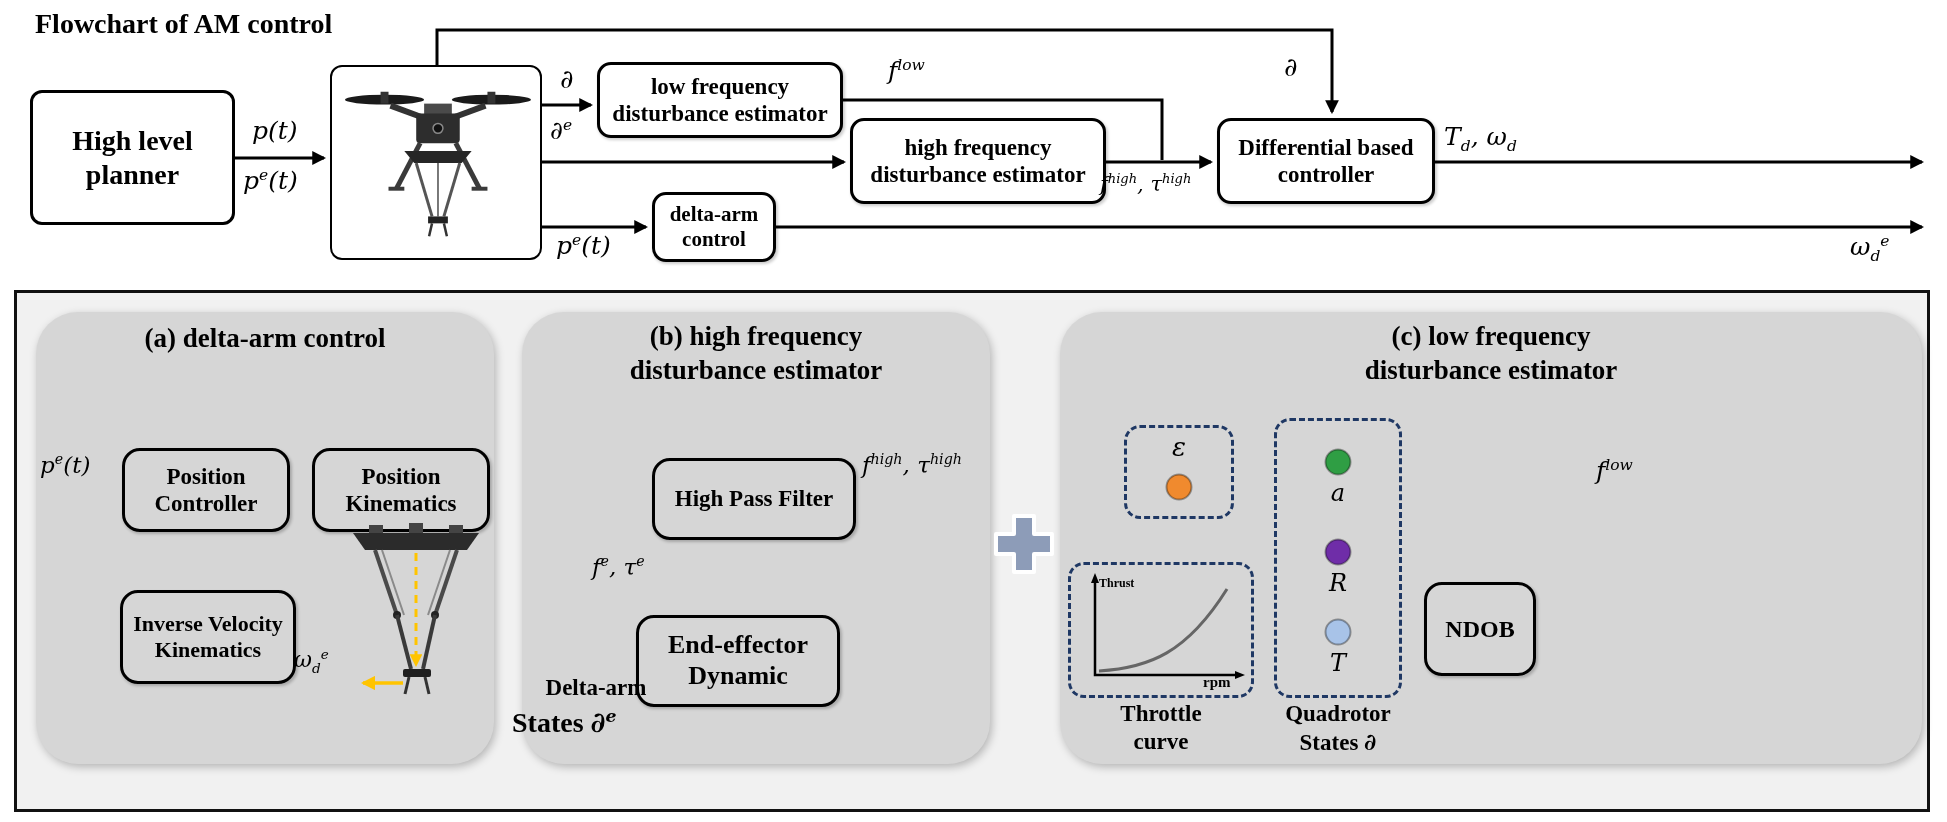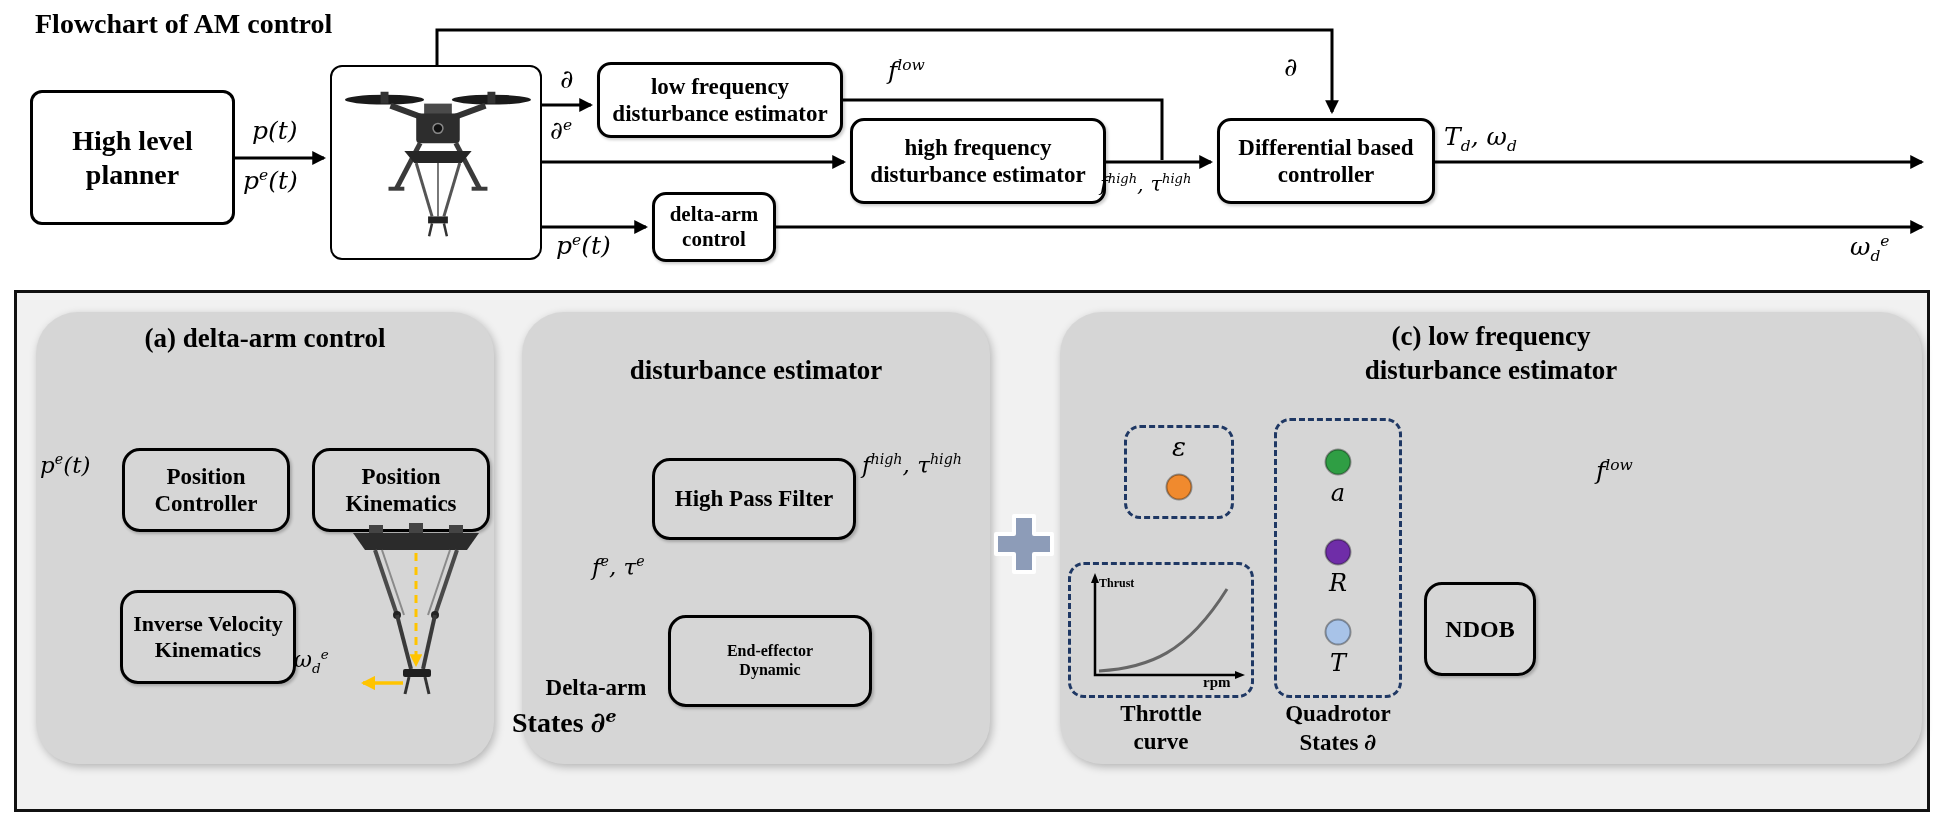--- a/index.html
+++ b/index.html
@@ -215,35 +215,36 @@
       <path d="M64 154 L60 171" stroke="#333" stroke-width="3"></path>
       <path d="M80 154 L84 171" stroke="#333" stroke-width="3"></path>
     </g>
     <g>
       <path d="M71 30 V142" fill="none" stroke-width="3" stroke-dasharray="8 6" marker-end="url(#ahy)" stroke="#ffc400"></path>
       <path d="M58 160 H18" fill="none" stroke-width="3.5" marker-end="url(#ahy)" stroke="#ffc400"></path>
     </g>
   </svg>
 
   <div class="panel" style="left:522px; top:312px; width:468px; height:452px;"></div>
+  <div class="ptitle" style="left:522px; top:322px; width:468px; font-size:27px;">(b) high frequency</div>
   <div class="ptitle" style="left:522px; top:356px; width:468px; font-size:27px;">disturbance estimator</div>
 
   <div class="box pbox" style="left:652px; top:458px; width:204px; height:82px; font-size:23px;">
     <div>High Pass Filter</div>
   </div>
 
   <div class="lbl m" style="left:862px; top:452px; font-size:23px;">
     <span>f</span><sup>high</sup><span>, </span><span>τ</span><sup>high</sup>
   </div>
 
   <div class="lbl m" style="left:592px; top:554px; font-size:23px;">
     <span>f</span><sup>e</sup><span>, </span><span>τ</span><sup>e</sup>
   </div>
 
-  <div class="box pbox" style="left:668px; top:615px; width:204px; height:92px; font-size:16px;">
+  <div class="box pbox" style="left:636px; top:615px; width:204px; height:92px; font-size:26px;">
     <div>End-effector</div>
     <div>Dynamic</div>
   </div>
 
   <div class="lbl" style="left:512px; top:676px; width:168px; text-align:center; font-size:23px; font-weight:700;">Delta-arm</div>
   <div class="lbl" style="left:512px; top:708px; width:168px; text-align:left; font-size:28px; font-weight:700;">
     <span>States</span>&nbsp;<span class="mb"><span>∂</span><sup>e</sup></span>
   </div>
 
   <svg style="position:absolute; left:992px; top:512px;" width="64" height="64" viewBox="0 0 64 64">

